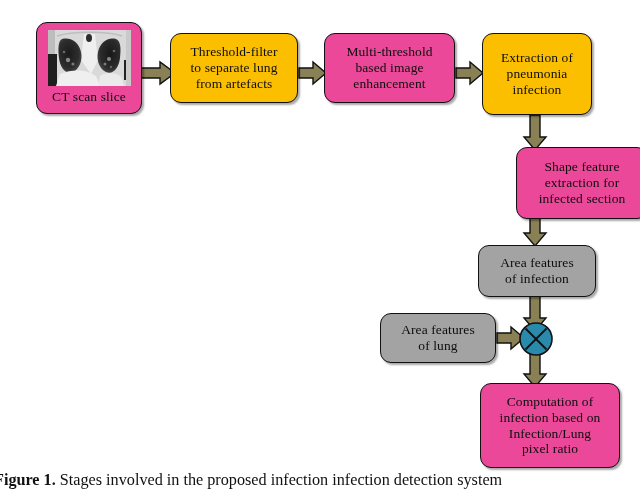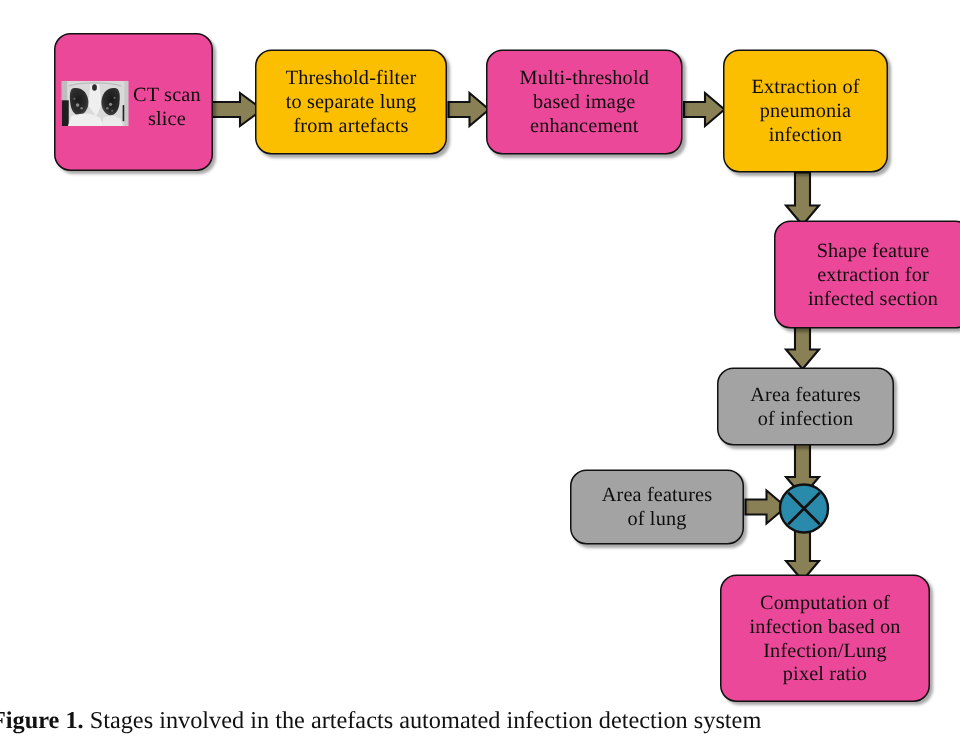--- a/index.html
+++ b/index.html
@@ -41,21 +41,21 @@
     z-index: 4;
   }
   .node .label { display: block; width: 100%; }
 
   .blue   { background: #ec4899; }
   .yellow { background: #fcbf00; }
   .green  { background: #a3a3a3; }
 
   
   .ctnode {
-    flex-direction: row;
+    flex-direction: column;
     justify-content: flex-start;
     padding-top: 7px;
   }
   .ctnode .ctimg {
     width: 83px;
     height: 56px;
     border: 0;
     display: block;
     margin: 0 auto 3px auto;
   }
@@ -226,16 +226,16 @@
       <line x1="28.5" y1="7.5" x2="7.5" y2="28.5" stroke="#111111" stroke-width="1.8"></line>
     </svg>
   </div>
 
   <div class="node blue" style="left:466px; top:383px; width:140px; height:85px;margin-left:14px;">
     <span class="label">Computation of<br>infection based on<br>Infection/Lung<br>pixel ratio</span>
   </div>
 
   <div class="paper-text" id="caption">
     <span class="cap-bold">Figure 1.</span>
-    <span>Stages involved in the artefacts automated infection detection system</span>
+    <span>Stages involved in the proposed infection infection detection system</span>
   </div>
 
 </div>
 
 </body></html>

